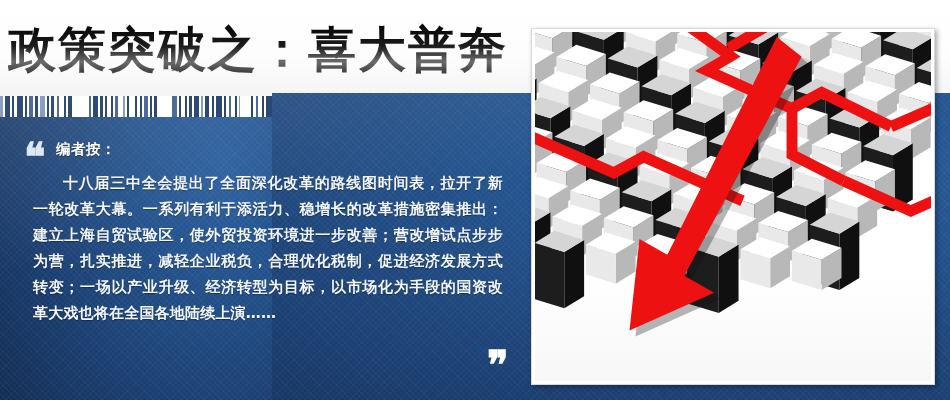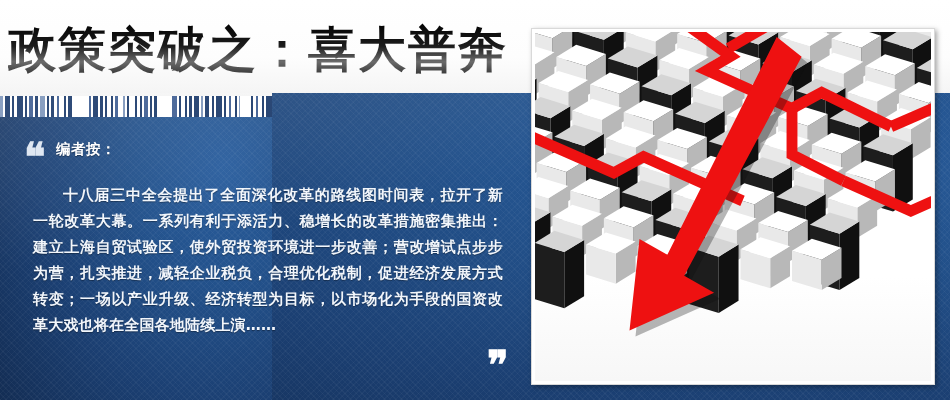--- a/index.html
+++ b/index.html
@@ -94,21 +94,20 @@
   .body-copy {
     position:absolute; left:33px; top:170px; width:470px;
     font-size:15px;
     font-weight:bold;
     line-height:26px;
     color:#f2f6fb;
     text-align:justify;
     text-indent:30px;
     letter-spacing:.2px;
     text-shadow:0 1px 1px rgba(0,0,0,.35);
-    margin-top:12px;
   }
 
   
   .photo-frame {
     position:absolute; left:531px; top:28px; width:404px; height:357px;
     background:#ffffff;
     border:1px solid #d9d9d9;
     box-shadow:2px 2px 5px rgba(0,0,0,.35);
     overflow:hidden;
   }

